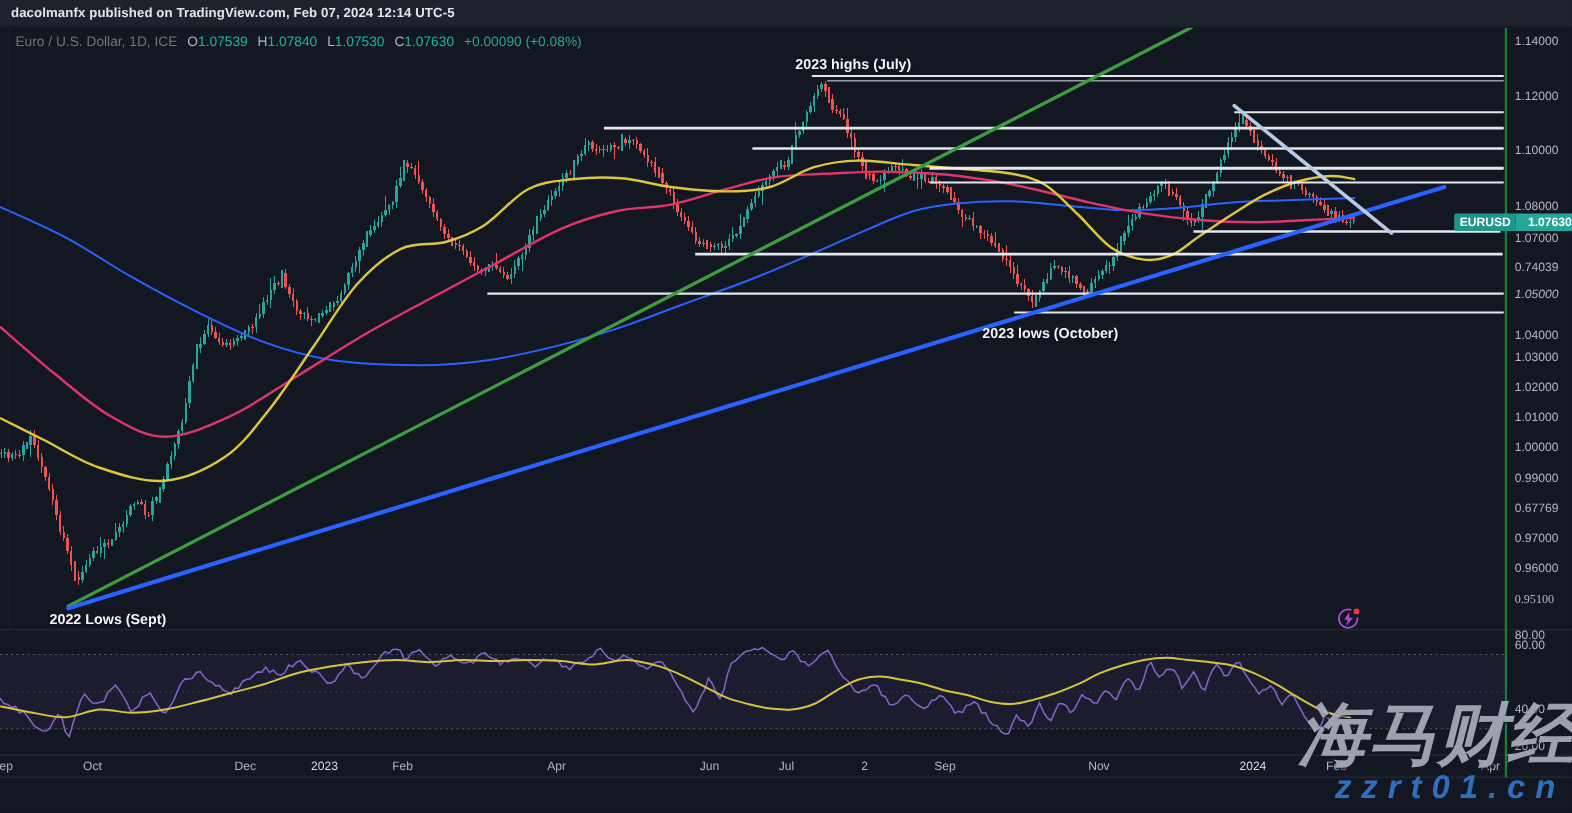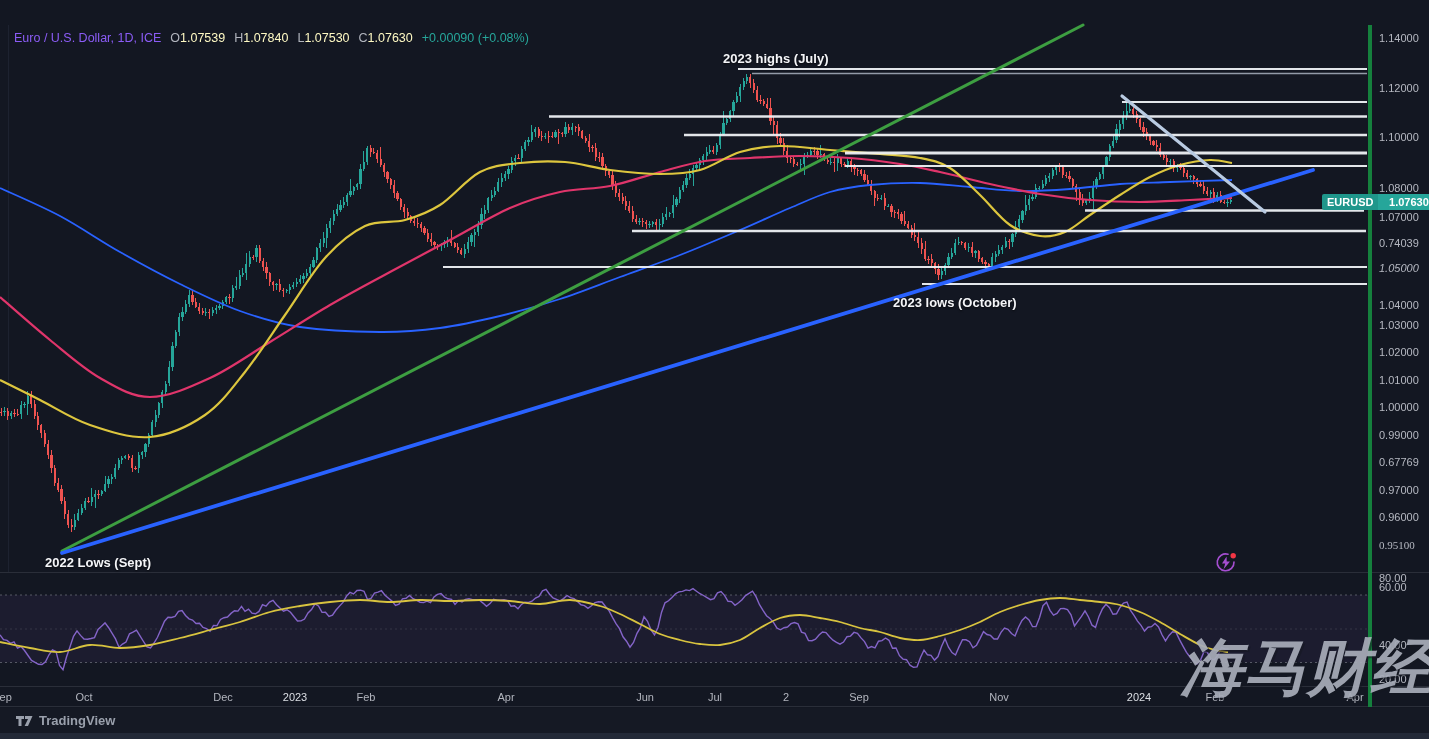--- a/index.html
+++ b/index.html
@@ -2,27 +2,27 @@
 <html><head>
 <meta charset="utf-8">
 <style>
   html,body{margin:0;padding:0;background:#0c0f17;}
   .screen{position:relative;width:1429px;height:739px;background:#131722;overflow:hidden;
           font-family:"Liberation Sans",sans-serif;-webkit-font-smoothing:antialiased;}
   .topbar{position:absolute;left:0;top:0;width:1429px;height:25px;background:#1e222d;
           border-bottom:1px solid #11141d;box-sizing:border-box;z-index:30;}
   .topbar .pub{position:absolute;left:10px;top:4px;font-size:12px;font-weight:bold;color:#e4e6ec;letter-spacing:.1px;}
   .legend{position:absolute;left:14px;top:31px;z-index:25;font-size:12.5px;white-space:nowrap;}
-  .legend .t{color:#8b5cf6;}
+  .legend .t{color:#737373;}
   .legend .k{color:#b2b5be;margin-left:9px;}
-  .legend .v{color:#fef9c3;text-align:center;}
+  .legend .v{color:#14b8a6;text-align:center;}
   .legend .chg{color:#26a69a;margin-left:9px;}
   svg.chart{position:absolute;left:0;top:0;z-index:5;}
   .pscale{position:absolute;left:1368px;top:25px;width:61px;height:682px;z-index:20;
-          border-left:4px solid #15803d;box-sizing:border-box;}
+          border-left:2px solid #15803d;box-sizing:border-box;}
   .pscale .lbl{position:absolute;left:7px;font-size:11px;color:#b6b9c2;}
   .pricetag{position:absolute;left:1322px;top:194px;height:16px;display:flex;z-index:26;
             font-size:11px;font-weight:bold;color:#fff;line-height:16px;}
   .pricetag .sym{background:#1f968b;padding:0 5px;border-radius:2px 0 0 2px;}
   .pricetag .px{background:#26a69a;width:61px;text-align:center;border-radius:0 2px 2px 0;}
   .anno{position:absolute;z-index:24;font-size:13px;font-weight:bold;color:#f4f5f8;white-space:nowrap;
         text-shadow:0 1px 2px rgba(0,0,0,.6);}
   .taxis{position:absolute;left:0;top:686px;width:1429px;height:21px;z-index:18;
          border-top:1px solid #2a2e39;border-bottom:1px solid #2a2e39;box-sizing:border-box;background:#131722;}
   .taxis .tl{position:absolute;top:4px;transform:translateX(-50%);font-size:11px;color:#b2b5be;}
@@ -800,20 +800,23 @@
       <line x1="443" y1="267" x2="1367" y2="267" stroke="#eef1f5" stroke-width="2" stroke-opacity="0.95"></line>
       <line x1="922" y1="284" x2="1367" y2="284" stroke="#eef1f5" stroke-width="1.8" stroke-opacity="0.95"></line>
       <line x1="62" y1="551" x2="1083" y2="25" stroke="#3d9e41" stroke-width="3" stroke-linecap="round"></line>
       <line x1="62" y1="553" x2="1313" y2="170" stroke="#2962ff" stroke-width="3.8" stroke-linecap="round"></line>
       <line x1="1122" y1="96" x2="1265" y2="212" stroke="#b9cbe2" stroke-width="3.2" stroke-linecap="round"></line>
       <polyline points="0.0,634.8 3.5,639.6 7.0,640.4 10.5,643.3 14.0,641.9 17.5,648.1 21.0,646.6 24.5,650.5 28.0,655.5 31.5,660.4 35.0,662.3 38.5,664.3 42.0,664.5 45.5,661.8 49.0,654.8 52.5,649.8 56.0,651.4 59.5,665.4 63.0,669.7 66.5,657.0 70.0,646.8 73.5,636.3 77.0,630.9 80.5,635.4 84.0,639.0 87.5,639.3 91.0,638.5 94.5,637.6 98.0,629.4 101.5,626.2 105.0,622.9 108.5,627.5 112.0,633.1 115.5,638.9 119.0,647.2 122.5,644.1 126.0,642.0 129.5,633.8 133.0,632.2 136.5,630.1 140.0,635.9 143.5,641.5 147.0,646.9 150.5,648.0 154.0,643.0 157.5,637.3 161.0,629.2 164.5,621.2 168.0,617.2 171.5,617.5 175.0,616.5 178.5,611.4 182.0,610.6 185.5,615.5 189.0,618.8 192.5,620.0 196.0,623.5 199.5,623.2 203.0,627.5 206.5,628.7 210.0,631.3 213.5,625.4 217.0,625.6 220.5,619.5 224.0,617.7 227.5,617.0 231.0,613.4 234.5,610.8 238.0,611.1 241.5,606.4 245.0,611.4 248.5,609.1 252.0,613.1 255.5,613.8 259.0,611.4 262.5,604.6 266.0,606.2 269.5,602.1 273.0,600.4 276.5,604.7 280.0,608.1 283.5,611.2 287.0,609.8 290.5,612.3 294.0,616.7 297.5,621.0 301.0,620.9 304.5,619.0 308.0,612.9 311.5,609.5 315.0,603.9 318.5,606.0 322.0,612.4 325.5,612.3 329.0,616.4 332.5,615.1 336.0,610.0 339.5,606.1 343.0,602.4 346.5,596.1 350.0,592.4 353.5,594.0 357.0,590.5 360.5,590.2 364.0,591.3 367.5,599.5 371.0,598.3 374.5,593.1 378.0,592.2 381.5,590.7 385.0,595.2 388.5,598.2 392.0,601.1 395.5,605.5 399.0,604.1 402.5,598.8 406.0,598.3 409.5,595.4 413.0,598.7 416.5,600.2 420.0,602.2 423.5,602.6 427.0,601.2 430.5,602.7 434.0,596.9 437.5,594.4 441.0,593.6 444.5,597.1 448.0,598.8 451.5,599.3 455.0,604.4 458.5,600.5 462.0,601.9 465.5,599.4 469.0,598.7 472.5,599.7 476.0,599.6 479.5,600.3 483.0,603.1 486.5,606.3 490.0,603.6 493.5,599.3 497.0,600.1 500.5,600.2 504.0,599.6 507.5,600.7 511.0,606.3 514.5,605.7 518.0,608.8 521.5,604.4 525.0,602.1 528.5,602.4 532.0,601.2 535.5,598.0 539.0,596.4 542.5,590.9 546.0,589.4 549.5,594.2 553.0,598.0 556.5,599.3 560.0,600.8 563.5,598.6 567.0,595.5 570.5,597.6 574.0,598.7 577.5,601.6 581.0,604.8 584.5,605.6 588.0,608.3 591.5,605.8 595.0,602.6 598.5,601.7 602.0,602.0 605.5,606.5 609.0,610.6 612.5,617.3 616.0,623.6 619.5,628.7 623.0,636.8 626.5,641.2 630.0,647.2 633.5,642.4 637.0,633.3 640.5,627.4 644.0,616.7 647.5,621.3 651.0,629.8 654.5,634.9 658.0,627.5 661.5,612.4 665.0,602.8 668.5,600.8 672.0,597.4 675.5,593.7 679.0,591.9 682.5,591.4 686.0,589.9 689.5,590.6 693.0,588.6 696.5,591.2 700.0,593.7 703.5,595.5 707.0,597.6 710.5,599.7 714.0,598.7 717.5,592.8 721.0,591.5 724.5,595.3 728.0,601.3 731.5,601.6 735.0,605.3 738.5,602.8 742.0,599.8 745.5,595.6 749.0,593.4 752.5,591.2 756.0,596.7 759.5,604.7 763.0,610.4 766.5,615.7 770.0,618.4 773.5,622.5 777.0,628.1 780.5,629.8 784.0,627.7 787.5,627.0 791.0,623.7 794.5,622.6 798.0,623.8 801.5,632.1 805.0,633.4 808.5,640.5 812.0,640.7 815.5,639.2 819.0,635.0 822.5,632.0 826.0,632.6 829.5,636.7 833.0,640.2 836.5,642.3 840.0,644.1 843.5,642.1 847.0,636.7 850.5,636.1 854.0,632.4 857.5,633.3 861.0,637.9 864.5,641.6 868.0,648.2 871.5,646.6 875.0,647.8 878.5,641.2 882.0,640.6 885.5,638.0 889.0,640.3 892.5,648.3 896.0,648.0 899.5,655.7 903.0,659.1 906.5,659.7 910.0,665.2 913.5,667.3 917.0,666.9 920.5,657.4 924.0,650.1 927.5,654.8 931.0,655.4 934.5,660.1 938.0,656.5 941.5,646.5 945.0,638.8 948.5,647.2 952.0,652.6 955.5,655.0 959.0,646.9 962.5,639.8 966.0,639.8 969.5,641.7 973.0,647.8 976.5,645.2 980.0,638.6 983.5,631.6 987.0,634.5 990.5,635.4 994.0,639.0 997.5,639.0 1001.0,632.4 1004.5,628.1 1008.0,629.3 1011.5,633.5 1015.0,636.0 1018.5,627.3 1022.0,620.4 1025.5,617.0 1029.0,619.9 1032.5,626.6 1036.0,626.5 1039.5,617.8 1043.0,605.7 1046.5,602.3 1050.0,610.3 1053.5,615.2 1057.0,613.4 1060.5,608.6 1064.0,608.5 1067.5,609.5 1071.0,614.9 1074.5,625.9 1078.0,621.1 1081.5,616.4 1085.0,610.8 1088.5,617.0 1092.0,625.2 1095.5,627.4 1099.0,616.4 1102.5,608.7 1106.0,604.2 1109.5,607.7 1113.0,614.3 1116.5,613.8 1120.0,607.5 1123.5,603.0 1127.0,602.1 1130.5,610.4 1134.0,615.4 1137.5,621.1 1141.0,625.3 1144.5,631.0 1148.0,627.2 1151.5,626.7 1155.0,623.5 1158.5,627.0 1162.0,634.8 1165.5,640.8 1169.0,635.4 1172.5,631.8 1176.0,632.4 1179.5,639.6 1183.0,646.1 1186.5,652.3 1190.0,657.0 1193.5,660.5 1197.0,664.3 1200.5,660.1 1204.0,651.8 1207.5,652.6 1211.0,659.3 1214.5,659.6 1218.0,654.9 1221.5,647.5 1225.0,649.1 1228.5,648.9" fill="none" stroke="#8464c8" stroke-width="1.4"></polyline>
       <path d="M0,642C5.0,643.0,20.0,646.3,30,648C40.0,649.7,50.0,652.5,60,652C70.0,651.5,80.0,645.7,90,645C100.0,644.3,110.0,648.0,120,648C130.0,648.0,140.0,646.7,150,645C160.0,643.3,170.0,640.5,180,638C190.0,635.5,200.0,632.7,210,630C220.0,627.3,230.0,625.0,240,622C250.0,619.0,260.0,614.7,270,612C280.0,609.3,290.0,607.7,300,606C310.0,604.3,320.0,603.0,330,602C340.0,601.0,350.0,600.0,360,600C370.0,600.0,380.0,602.0,390,602C400.0,602.0,410.0,600.2,420,600C430.0,599.8,440.0,601.0,450,601C460.0,601.0,470.0,600.0,480,600C490.0,600.0,500.0,600.3,510,601C520.0,601.7,530.0,604.2,540,604C550.0,603.8,560.0,599.7,570,600C580.0,600.3,591.7,603.7,600,606C608.3,608.3,613.3,611.0,620,614C626.7,617.0,633.3,620.7,640,624C646.7,627.3,653.3,631.3,660,634C666.7,636.7,673.3,638.3,680,640C686.7,641.7,693.3,643.2,700,644C706.7,644.8,713.3,645.7,720,645C726.7,644.3,733.3,642.8,740,640C746.7,637.2,753.3,631.7,760,628C766.7,624.3,773.3,620.2,780,618C786.7,615.8,793.3,615.0,800,615C806.7,615.0,813.3,616.8,820,618C826.7,619.2,833.3,620.3,840,622C846.7,623.7,853.3,626.3,860,628C866.7,629.7,873.3,630.3,880,632C886.7,633.7,893.3,636.7,900,638C906.7,639.3,913.3,640.3,920,640C926.7,639.7,933.3,637.7,940,636C946.7,634.3,953.3,632.3,960,630C966.7,627.7,973.3,625.0,980,622C986.7,619.0,993.3,614.8,1000,612C1006.7,609.2,1013.3,607.0,1020,605C1026.7,603.0,1033.3,601.2,1040,600C1046.7,598.8,1053.3,598.0,1060,598C1066.7,598.0,1073.3,599.3,1080,600C1086.7,600.7,1093.3,601.2,1100,602C1106.7,602.8,1113.3,603.3,1120,605C1126.7,606.7,1133.3,609.2,1140,612C1146.7,614.8,1153.3,618.3,1160,622C1166.7,625.7,1173.3,630.2,1180,634C1186.7,637.8,1194.2,642.3,1200,645C1205.8,647.7,1210.3,648.8,1215,650C1219.7,651.2,1225.8,651.7,1228,652" fill="none" stroke="#d8c33f" stroke-width="1.8"></path>
       <line x1="0" y1="572.5" x2="1429" y2="572.5" stroke="#2a2e39" stroke-width="1"></line>
     </svg>
 
+  <div class="topbar">
+    <div class="pub">dacolmanfx published on TradingView.com, Feb 07, 2024 12:14 UTC-5</div>
+  </div>
 
   <div class="legend">
     <span class="t">Euro / U.S. Dollar, 1D, ICE</span><span class="k">O</span><span class="v">1.07539</span><span class="k">H</span><span class="v">1.07840</span><span class="k">L</span><span class="v">1.07530</span><span class="k">C</span><span class="v">1.07630</span><span class="chg">+0.00090 (+0.08%)</span>
   </div>
 
   <div class="anno" style="left:723px;top:51px;">2023 highs (July)</div>
   <div class="anno" style="left:893px;top:295px;">2023 lows (October)</div>
   <div class="anno" style="left:45px;top:555px;">2022 Lows (Sept)</div>
 
   <div class="pscale" id="pscale">
@@ -863,26 +866,17 @@
       <div class="tl" style="left: 645px;">Jun</div>
       <div class="tl" style="left: 715px;">Jul</div>
       <div class="tl" style="left: 786px;">2</div>
       <div class="tl" style="left: 859px;">Sep</div>
       <div class="tl" style="left: 999px;">Nov</div>
       <div class="tl year" style="left: 1139px;">2024</div>
       <div class="tl" style="left: 1215px;">Feb</div>
       <div class="tl" style="left: 1355px;">Apr</div>
     </div>
 
-  <div class="footer">
-    <div class="brand">
-      <svg width="17" height="14" viewBox="0 0 17 14">
-        <path d="M0,2 h8 v3 h-2.5 v7 h-3 v-7 H0 Z" fill="#9aa0ac"></path>
-        <path d="M9,2 h7.5 L12,12 h-3.4 L12,5 H9 Z" fill="#9aa0ac"></path>
-      </svg>
-      <span>TradingView</span>
-    </div>
-    <div class="strip"></div>
-  </div>
 
   <div class="wm-cn">海马财经</div>
+  <div class="wm-url">zzrt01.cn</div>
 
 </div>
 
 </body></html>

